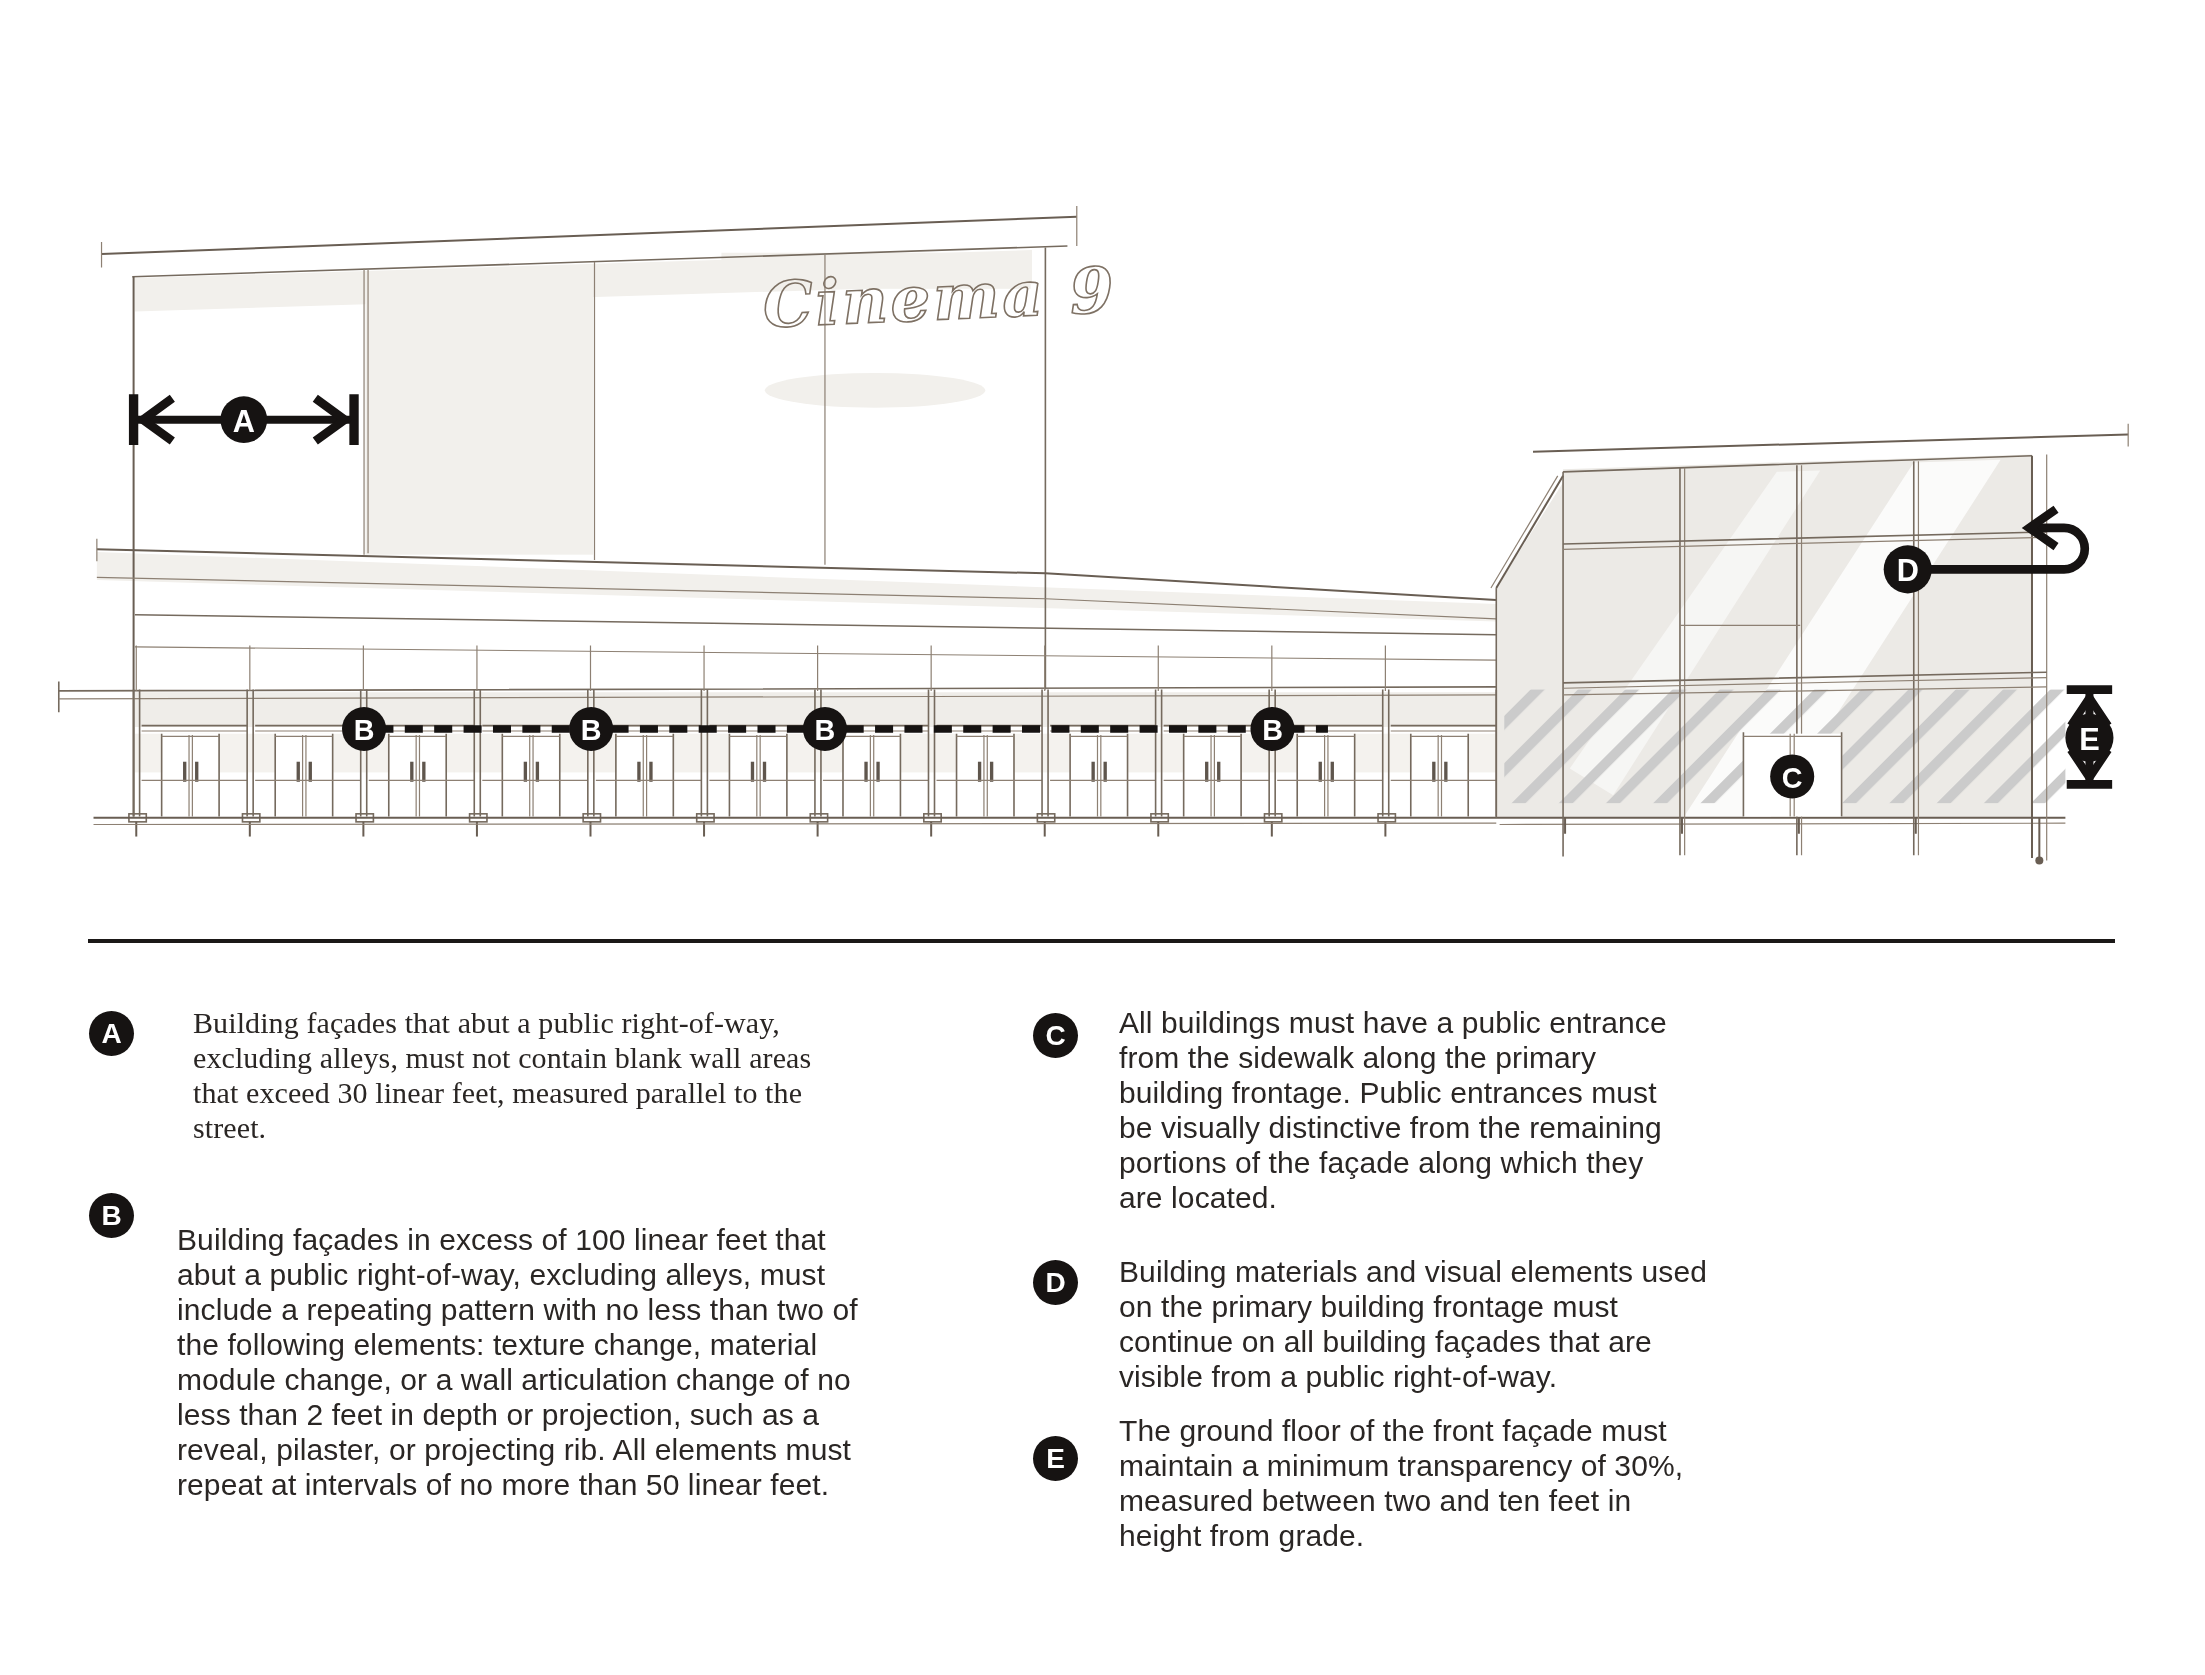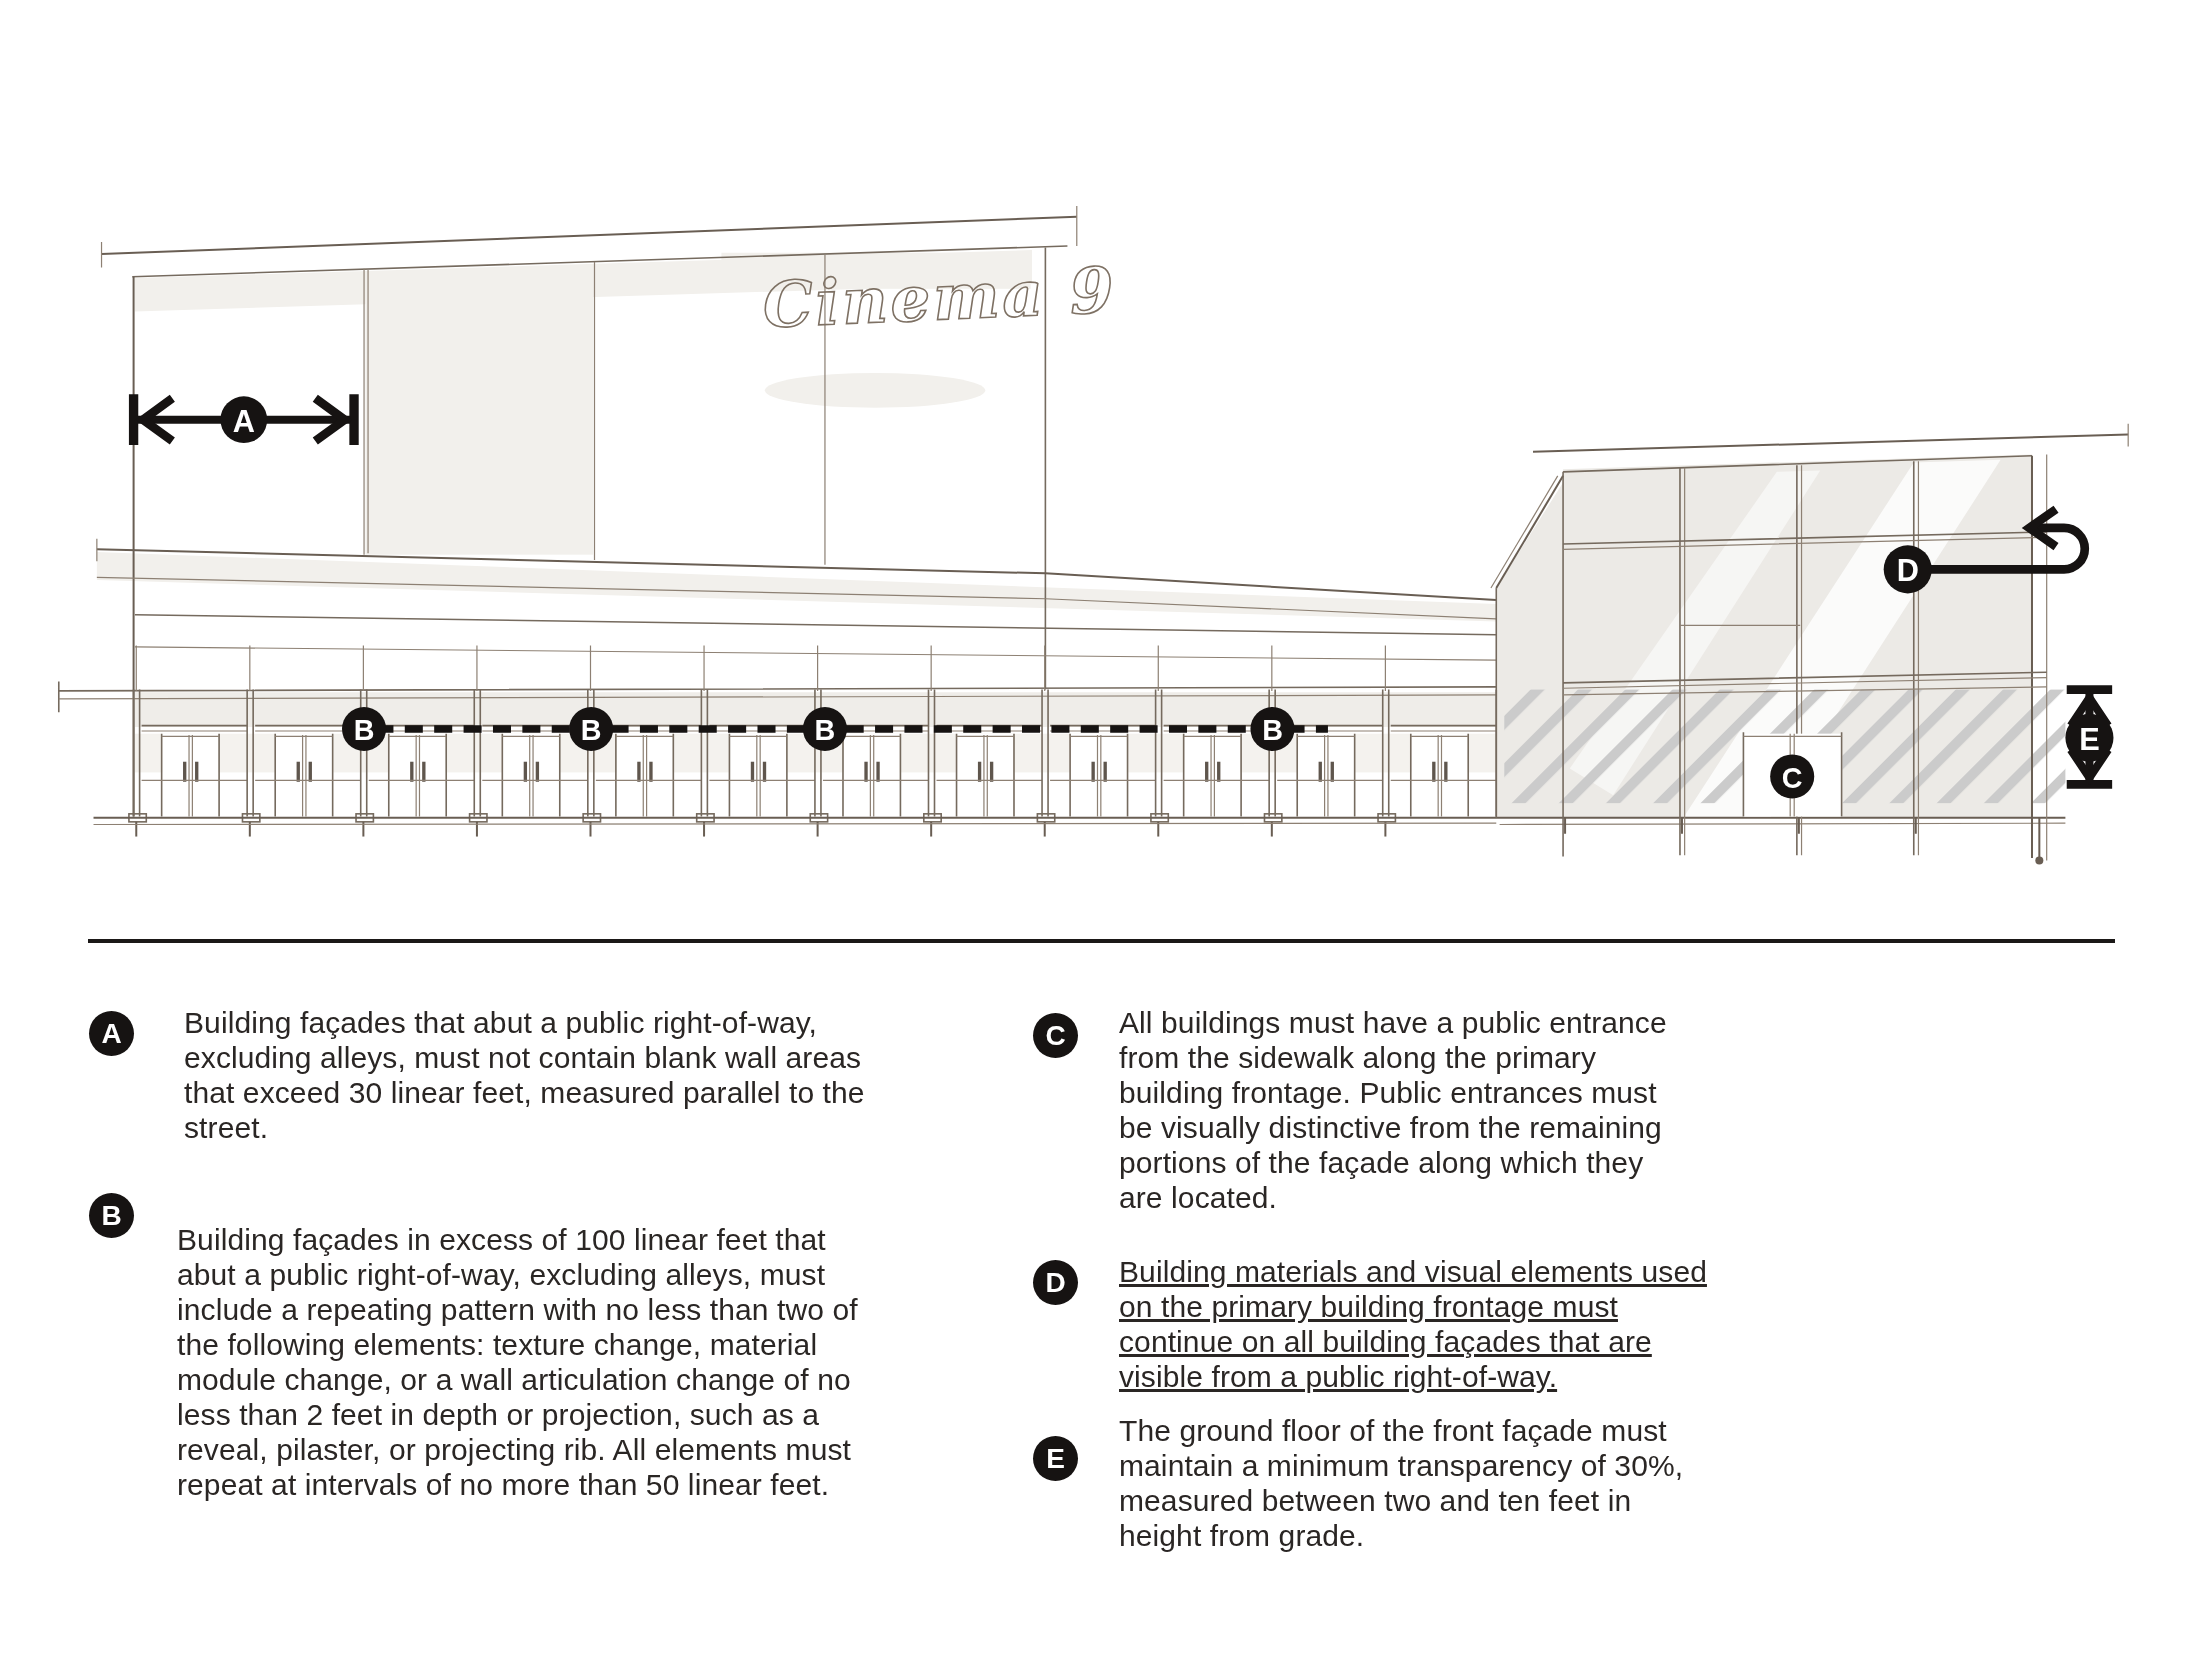--- a/index.html
+++ b/index.html
@@ -173,21 +173,21 @@
     <path class="blk" stroke-width="12" d="M3100,1086 L3128,1044 L3156,1086 M3100,1122 L3128,1164 L3156,1122"></path>
     <circle class="mark" cx="3128" cy="1104" r="36"></circle>
     <text class="mletter" x="3128" y="1106" font-size="46">E</text>
   </g>
 </svg>
 
 <div class="divider"></div>
 
 <div>
   <div class="badge" style="left:89px;top:1011px;">A</div>
-  <div class="ltext" style="left:184px;top:1005px;width:788px;">Building façades that abut a public right-of-way,
+  <div class="ltext" style="left:193px;top:1005px;width:788px;font-family:Liberation Serif, serif;">Building façades that abut a public right-of-way,
 excluding alleys, must not contain blank wall areas
 that exceed 30 linear feet, measured parallel to the
 street.</div>
 
   <div class="badge" style="left:89px;top:1193px;">B</div>
   <div class="ltext" style="left:177px;top:1222px;width:788px;">Building façades in excess of 100 linear feet that
 abut a public right-of-way, excluding alleys, must
 include a repeating pattern with no less than two of
 the following elements: texture change, material
 module change, or a wall articulation change of no
@@ -197,21 +197,21 @@
 
   <div class="badge" style="left:1033px;top:1013px;">C</div>
   <div class="ltext" style="left:1119px;top:1005px;width:655px;">All buildings must have a public entrance
 from the sidewalk along the primary
 building frontage. Public entrances must
 be visually distinctive from the remaining
 portions of the façade along which they
 are located.</div>
 
   <div class="badge" style="left:1033px;top:1260px;">D</div>
-  <div class="ltext" style="left:1119px;top:1254px;width:655px;text-decoration:underline;">Building materials and visual elements used
+  <div class="ltext" style="left:1119px;top:1254px;width:655px;">Building materials and visual elements used
 on the primary building frontage must
 continue on all building façades that are
 visible from a public right-of-way.</div>
 
   <div class="badge" style="left:1033px;top:1436px;">E</div>
   <div class="ltext" style="left:1119px;top:1413px;width:655px;">The ground floor of the front façade must
 maintain a minimum transparency of 30%,
 measured between two and ten feet in
 height from grade.</div>
 </div>

